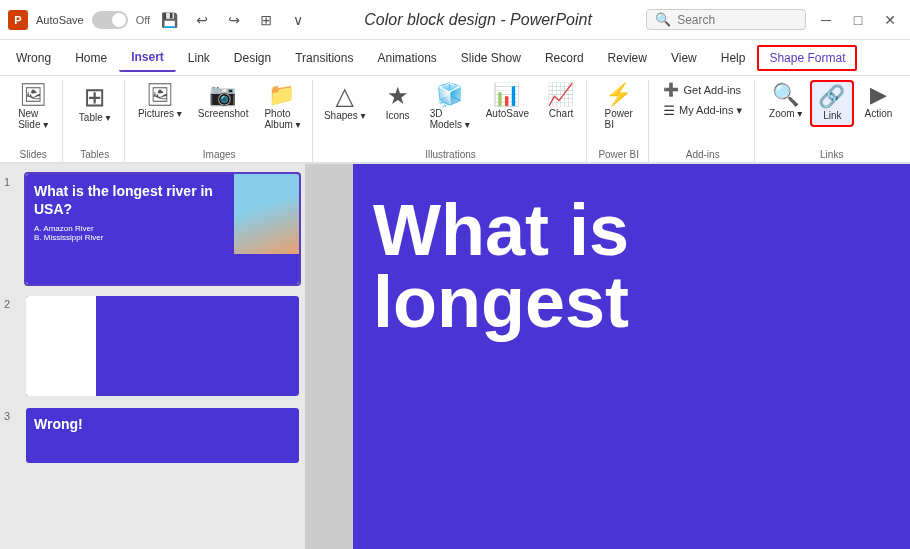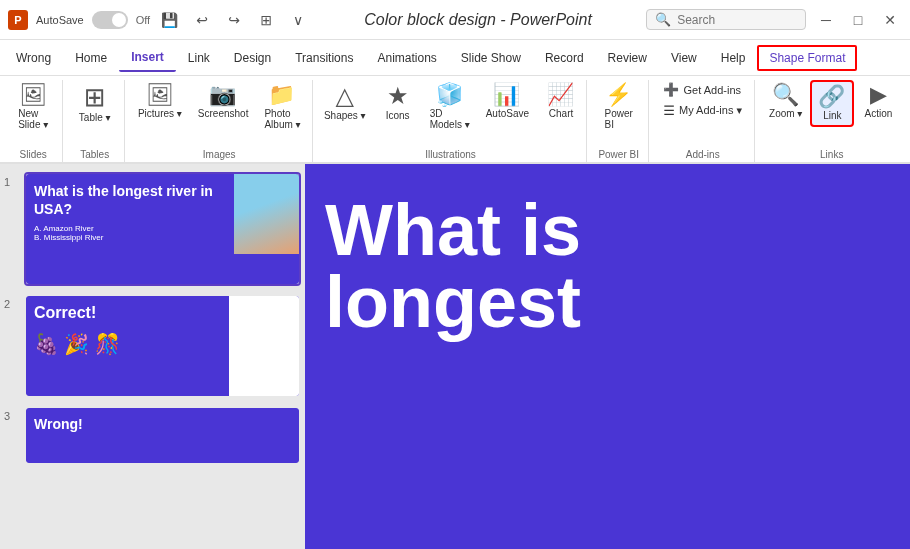--- a/index.html
+++ b/index.html
@@ -75,21 +75,21 @@
     .slide-img {
       flex:1; border-radius:4px; overflow:hidden; border: 2px solid transparent;
       position:relative;
     }
     .slide-img.active { border-color: #5b3cc4; }
     .slide-content {
       background: #4a35d4; min-height: 110px; border-radius:3px; padding:8px; color:#fff; position:relative; overflow:hidden;
     }
 
     
-    .canvas-area { flex:1; background:#b0b0b0; display:flex; align-items:flex-end; justify-content:flex-start; overflow:hidden; position:relative; }
+    .canvas-area { flex:1; background:#b0b0b0; display:flex; align-items:flex-end; justify-content:flex-start; overflow:hidden; position:relative;margin-left:48px; }
     .slide-canvas { background:#4a35d4; width:100%; height:100%; display:flex; align-items:flex-start; justify-content:flex-start; padding:30px 20px; }
     .canvas-text { color:#fff; font-size:72px; font-weight:900; line-height:1.0; }
   </style>
 </head>
 <body>
 
 <div class="title-bar">
   <div class="app-icon">P</div>
   <span class="autosave-label">AutoSave</span>
   <div class="toggle-track">
@@ -253,24 +253,20 @@
             <div style="font-size:8px;color:#fff;margin-top:6px;">A. Amazon River<br>B. Mississippi River</div>
           </div>
         </div>
       </div>
     </div>
 
     <div class="slide-thumb">
       <span class="slide-num">2</span>
       <div class="slide-img">
         <div style="display:flex;background:#4a35d4;border-radius:3px;min-height:100px;overflow:hidden;">
-          <div style="flex:1;padding:8px;">
-            <div style="font-size:16px;font-weight:bold;color:#fff;">Correct!</div>
-            <div style="font-size:20px;margin-top:10px;">🍇 🎉 🎊</div>
-          </div>
           <div style="width:70px;background:#fff;"></div>
         </div>
       </div>
     </div>
 
     <div class="slide-thumb">
       <span class="slide-num">3</span>
       <div class="slide-img">
         <div style="background:#4a35d4;border-radius:3px;min-height:55px;padding:8px;">
           <div style="font-size:14px;font-weight:bold;color:#fff;">Wrong!</div>

